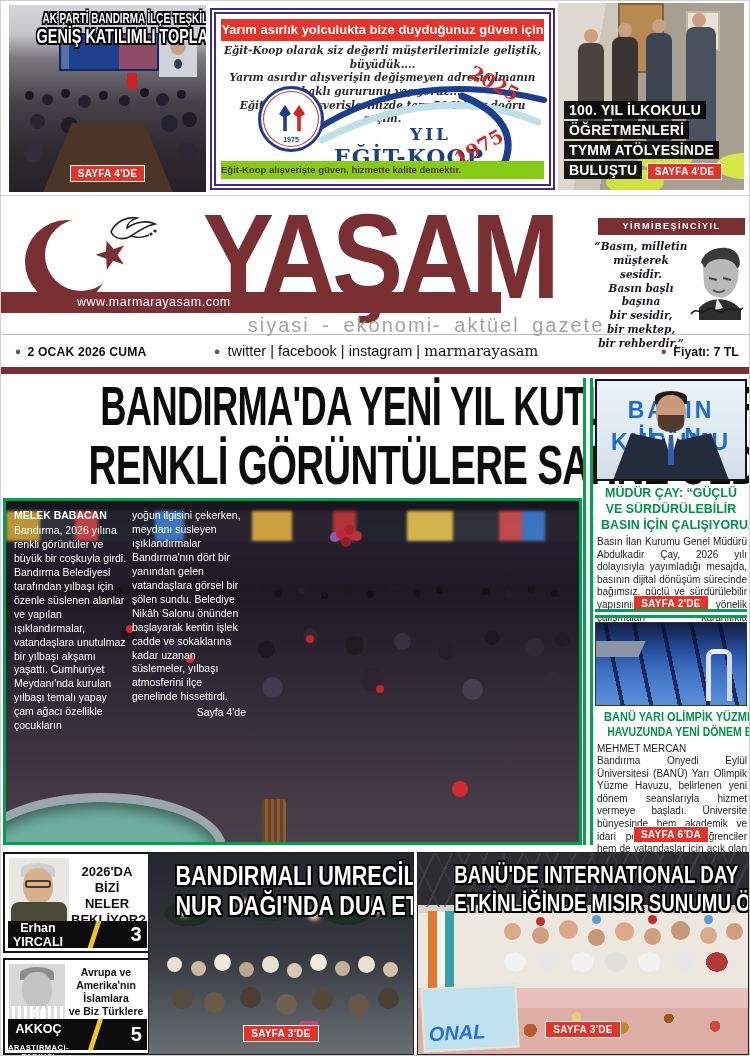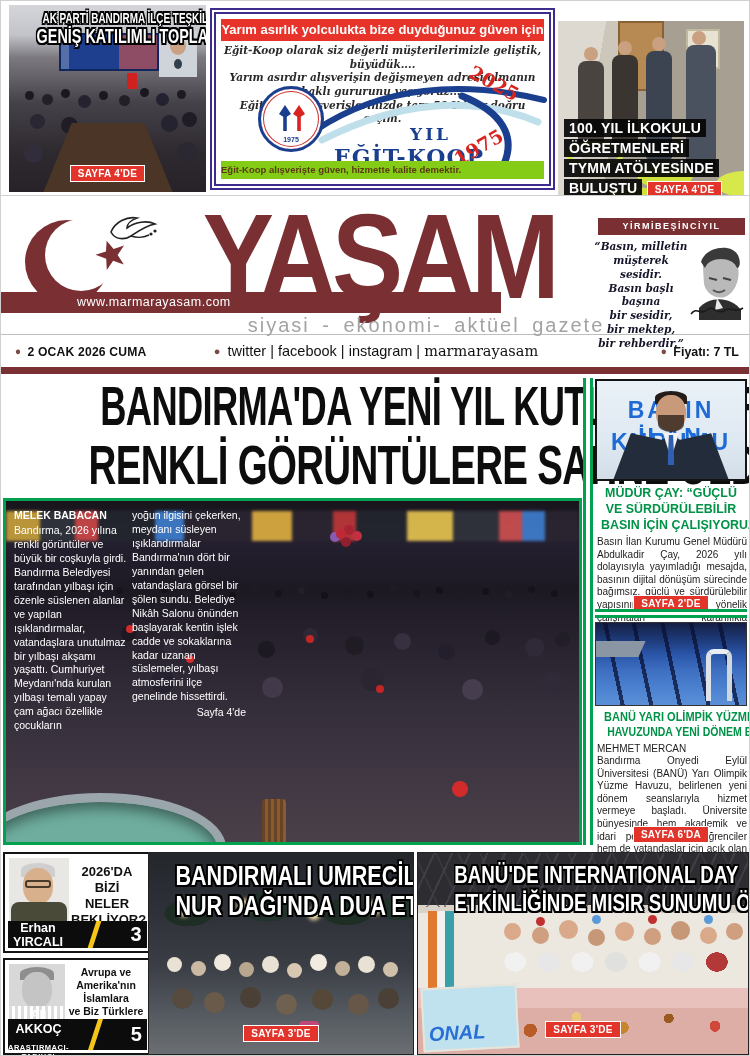--- a/index.html
+++ b/index.html
@@ -47,21 +47,21 @@
   .ad-y1{position:absolute;right:28px;top:58px;color:#d8231f;font-family:"DejaVu Serif",serif;
     font-weight:bold;font-size:19px;transform:rotate(28deg);}
   .ad-y2{position:absolute;right:44px;top:122px;color:#d8231f;font-family:"DejaVu Serif",serif;
     font-weight:bold;font-size:19px;transform:rotate(-30deg);}
   .ad-emblem{position:absolute;left:42px;top:72px;width:66px;height:66px;border-radius:50%;
     border:3px solid #1b3f8f;background:#fff;box-shadow:inset 0 0 0 2px #fff,inset 0 0 0 3px #c33;}
   .ad-emblem .fig{position:absolute;left:18px;top:16px;width:12px;height:26px;background:#1b3f8f;
     clip-path:polygon(50% 0,100% 35%,65% 45%,65% 100%,35% 100%,35% 45%,0 35%);}
   .ad-emblem .fig2{left:32px;background:#d8231f;}
   .ad-emblem .yr{position:absolute;left:0;right:0;bottom:6px;text-align:center;font-size:7px;color:#1b3f8f;font-weight:bold;}
-  .tr-photo{left:557px;top:20px;width:186px;height:187px;
+  .tr-photo{left:557px;top:2px;width:186px;height:187px;
     background:linear-gradient(100deg,#ddd8d0 0 22%,#cdc6ba 22% 34%,#a89f93 34% 100%);}
   .tr-door{position:absolute;left:60px;top:0;width:46px;height:70px;background:#b68a52;border:2px solid #8a6132;}
   .tr-board{position:absolute;left:128px;top:8px;width:34px;height:40px;background:#e8e2d2;border:2px solid #c2ب;border:2px solid #c2b89e;}
   .tr-fig{position:absolute;width:26px;height:86px;border-radius:8px 8px 2px 2px;}
   .tr-fig:before{content:"";position:absolute;left:6px;top:-14px;width:14px;height:14px;border-radius:50%;background:#c9a080;}
   .tr-hoops{position:absolute;left:8px;top:120px;width:58px;height:26px;border:4px solid #d7e84a;border-radius:50%;
     box-shadow:70px 22px 0 -1px #cfe23e,150px 30px 0 0 #d7e84a, 40px 46px 0 0 #cfe23e;}
   .tr-chipwrap{position:absolute;left:6px;bottom:10px;}
   .chipline{margin-top:2px;}
   .chip{display:inline-block;background:rgba(5,5,5,.92);color:#fff;font-weight:bold;

